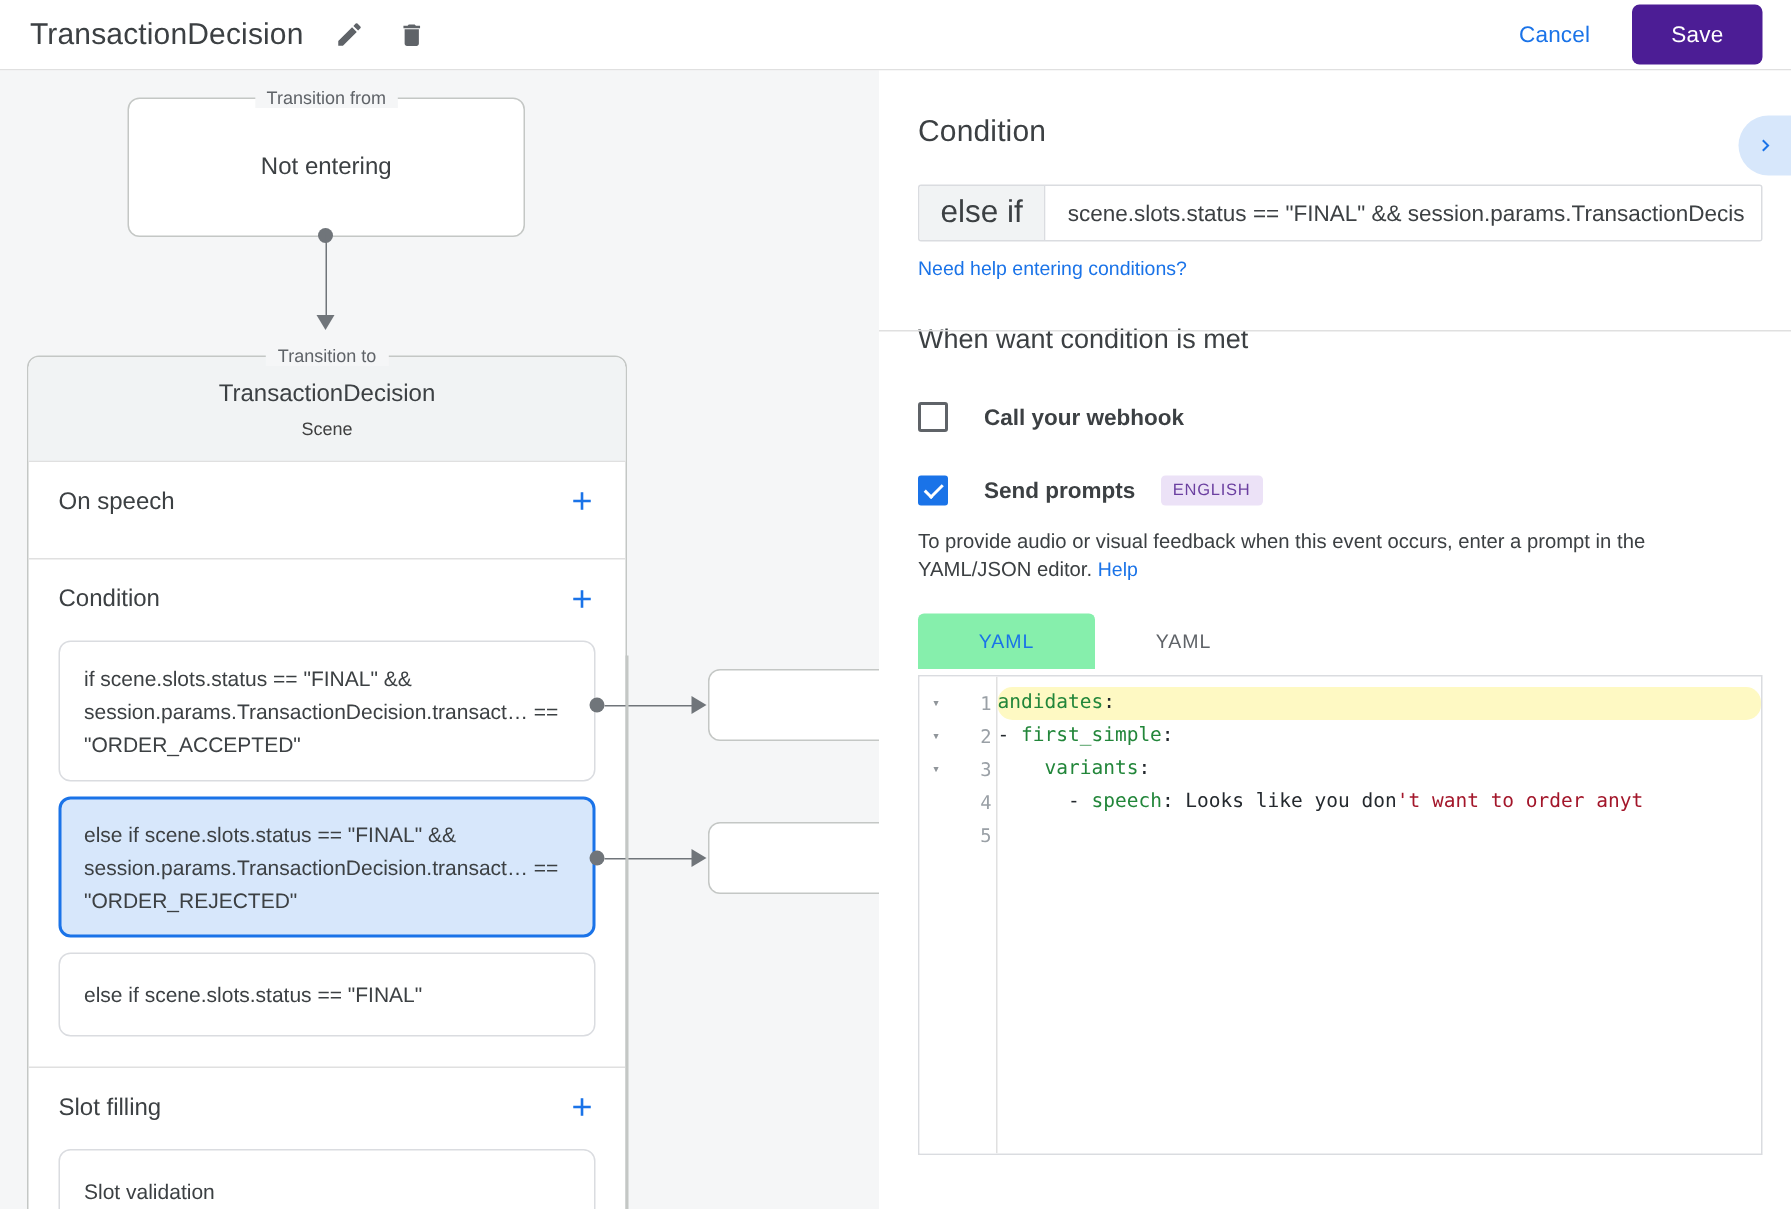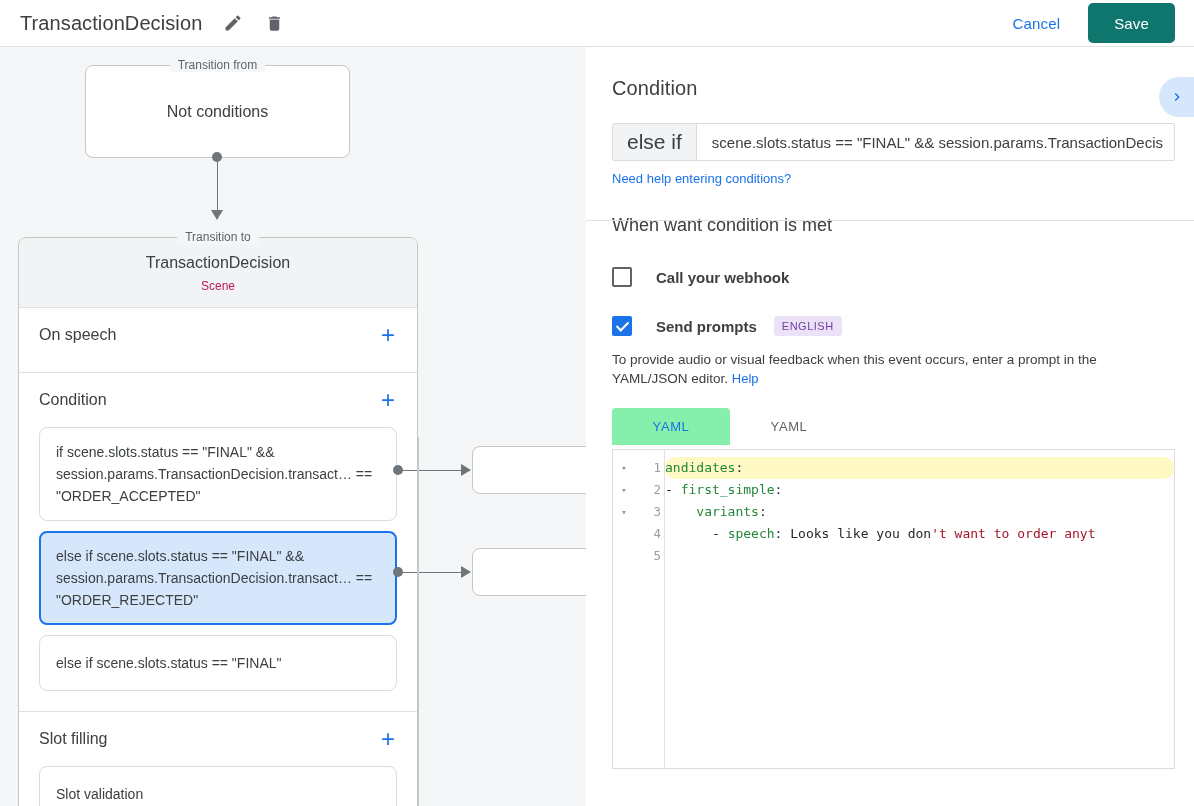--- a/index.html
+++ b/index.html
@@ -38,21 +38,21 @@
   .cancel-btn {
     color: #1a73e8;
     font-size: 15px;
     padding: 8px 14px;
     cursor: pointer;
     background: none; border: none;
     font-family: inherit;
     letter-spacing: .15px;
   }
   .save-btn {
-    background: #0f766e;
+    background: #4c1d95;
     color: #fff;
     font-size: 15px;
     border: none;
     border-radius: 5px;
     height: 40px;
     padding: 0 26px;
     margin-left: 14px;
     margin-right: 19px;
     cursor: pointer;
     font-family: inherit;
@@ -138,21 +138,21 @@
   }
   #transition-to > .fs-legend { }
   .scene-head {
     background: #f1f3f4;
     border-radius: 7px 7px 0 0;
     padding: 16px 0 14px;
     text-align: center;
     border-bottom: 1px solid #e0e0e0;
   }
   .scene-name { font-size: 16px; color: #3c4043; }
-  .scene-sub  { font-size: 12px; color: #be185d; margin-top: 7px; }
+  .scene-sub  { font-size: 12px; color: #404040; margin-top: 7px; }
 
   .section {
     border-bottom: 1px solid #e0e0e0;
     padding-bottom: 10px;
   }
   .section:last-child { border-bottom: none; }
   .section-head {
     display: flex; align-items: center;
     height: 54px;
     padding: 0 14px 0 20px;
@@ -387,21 +387,21 @@
   <div class="topbar-spacer"></div>
 
   <button class="cancel-btn">Cancel</button>
   <button class="save-btn">Save</button>
 </div>
 
 <div class="canvas">
 
   <div class="fs" id="transition-from">
     <div class="fs-legend">Transition from</div>
-    <div class="body">Not conditions</div>
+    <div class="body">Not entering</div>
   </div>
 
   <div class="conn-dot" style="left:212px; top:105px;"></div>
   <div class="conn-line-v" style="left:216.5px; top:110px; height:58px;"></div>
   <div class="arrow-down" style="left:211px; top:163px;"></div>
 
   <div id="transition-to">
     <div class="fs-legend">Transition to</div>
 
     <div class="scene-head">

